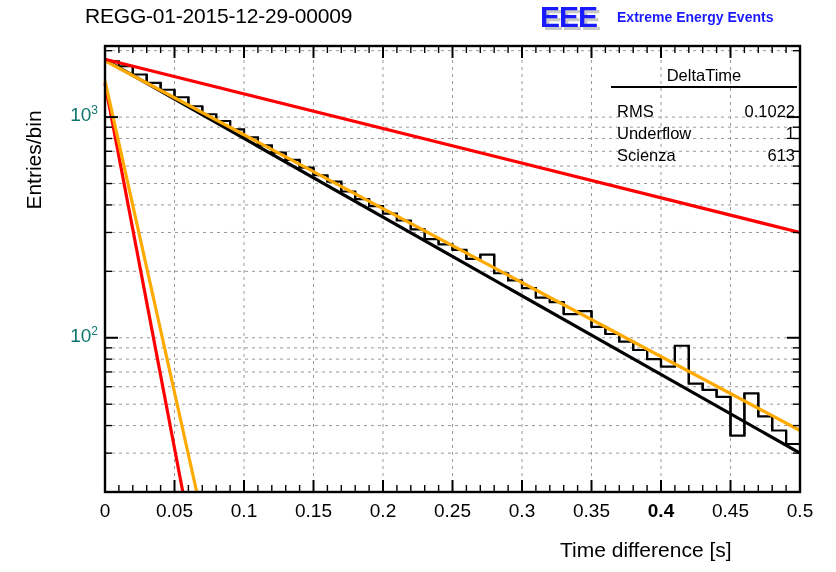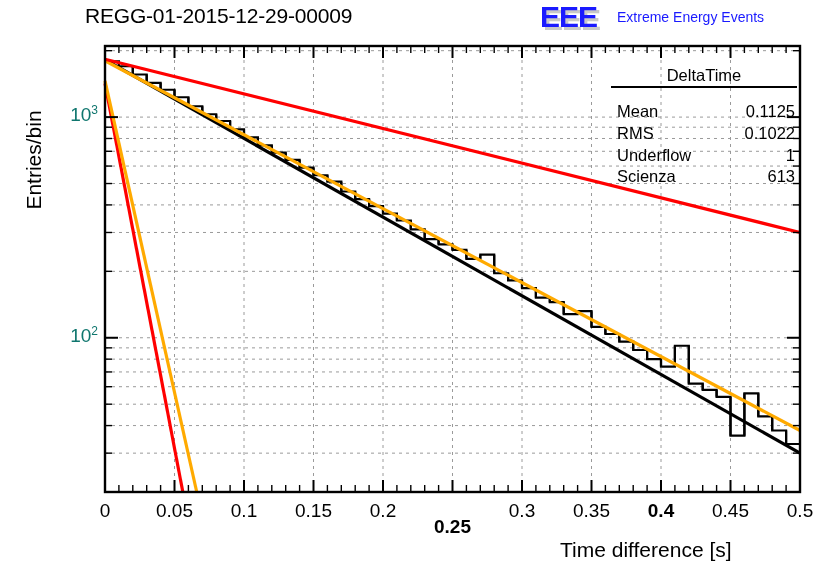--- a/index.html
+++ b/index.html
@@ -43,20 +43,21 @@
     color: #1a1aff;
     letter-spacing: -1px;
     line-height: 1;
     text-shadow: 3px 3px 0 #c8c8c8;
     font-family: "Liberation Sans", sans-serif;
   }
   .logo-lines {
     display: flex;
     flex-direction: row;
     line-height: 1.15;
+    font-weight: bold;
   }
   .logo-line {
     font-size: 14px;
     color: #1a1aff;
     white-space: nowrap;
   }
   .ylabel {
     position: absolute;
     left: -56px;
     top: 148px;
@@ -307,45 +308,41 @@
     <line x1="105" y1="117.10160612737104" x2="118" y2="117.10160612737104" stroke="#000" stroke-width="2"></line>
     <line x1="800" y1="117.10160612737104" x2="787" y2="117.10160612737104" stroke="#000" stroke-width="2"></line>
     <line x1="105" y1="50.67567653833362" x2="112" y2="50.67567653833362" stroke="#000" stroke-width="1.4"></line>
     <line x1="800" y1="50.67567653833362" x2="793" y2="50.67567653833362" stroke="#000" stroke-width="1.4"></line>
   </svg>
 
 <div class="stats-box">
   <div class="stats-title">DeltaTime</div>
   <div id="stats-rows">
       <div class="stats-row">
-        <span class="k">Mean</span>
-        <span class="v">0.1125</span>
-      </div>
-      <div class="stats-row">
         <span class="k">RMS</span>
         <span class="v">0.1022</span>
       </div>
       <div class="stats-row">
         <span class="k">Underflow</span>
         <span class="v">1</span>
       </div>
       <div class="stats-row">
         <span class="k">Scienza</span>
         <span class="v">613</span>
       </div>
     </div>
 </div>
 
 <div id="tick-layer">
     <div class="xtick-label" style="left: 65px; top: 500px; width: 80px;">0</div>
     <div class="xtick-label" style="left: 134.5px; top: 500px; width: 80px;">0.05</div>
     <div class="xtick-label" style="left: 204px; top: 500px; width: 80px;">0.1</div>
     <div class="xtick-label" style="left: 273.5px; top: 500px; width: 80px;">0.15</div>
     <div class="xtick-label" style="left: 343px; top: 500px; width: 80px;">0.2</div>
-    <div class="xtick-label" style="left: 412.5px; top: 516px; width: 80px; font-weight: bold;">0.25</div>
+    <div class="xtick-label" style="left: 412.5px; top: 500px; width: 80px;">0.25</div>
     <div class="xtick-label" style="left: 482px; top: 500px; width: 80px;">0.3</div>
     <div class="xtick-label" style="left: 551.5px; top: 500px; width: 80px;">0.35</div>
     <div class="xtick-label" style="left: 621px; top: 500px; width: 80px; font-weight: bold;">0.4</div>
     <div class="xtick-label" style="left: 690.5px; top: 500px; width: 80px;">0.45</div>
     <div class="xtick-label" style="left: 760px; top: 500px; width: 80px;">0.5</div>
     <div class="ytick-label" style="left: 30px; width: 68px; top: 323.764px;">10<sup>2</sup></div>
     <div class="ytick-label" style="left: 30px; width: 68px; top: 103.102px;">10<sup>3</sup></div>
   </div>
 
 </body></html>

